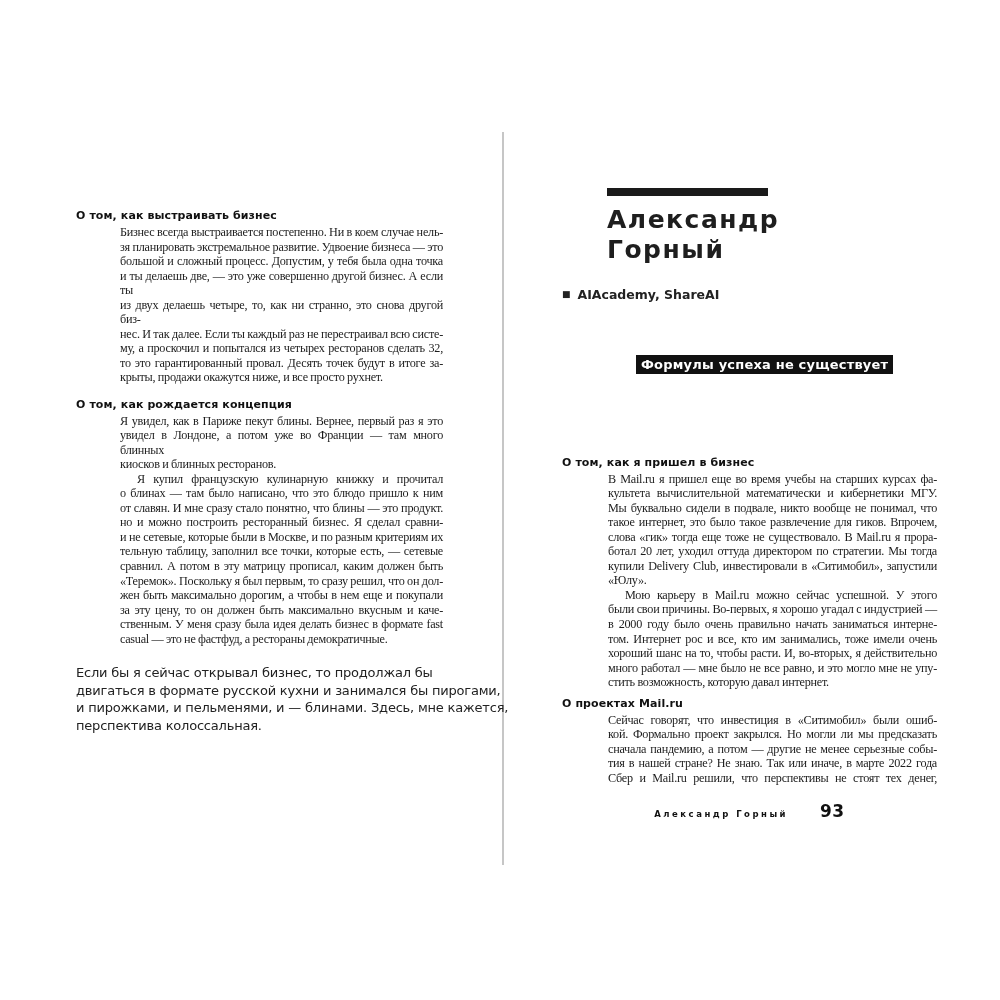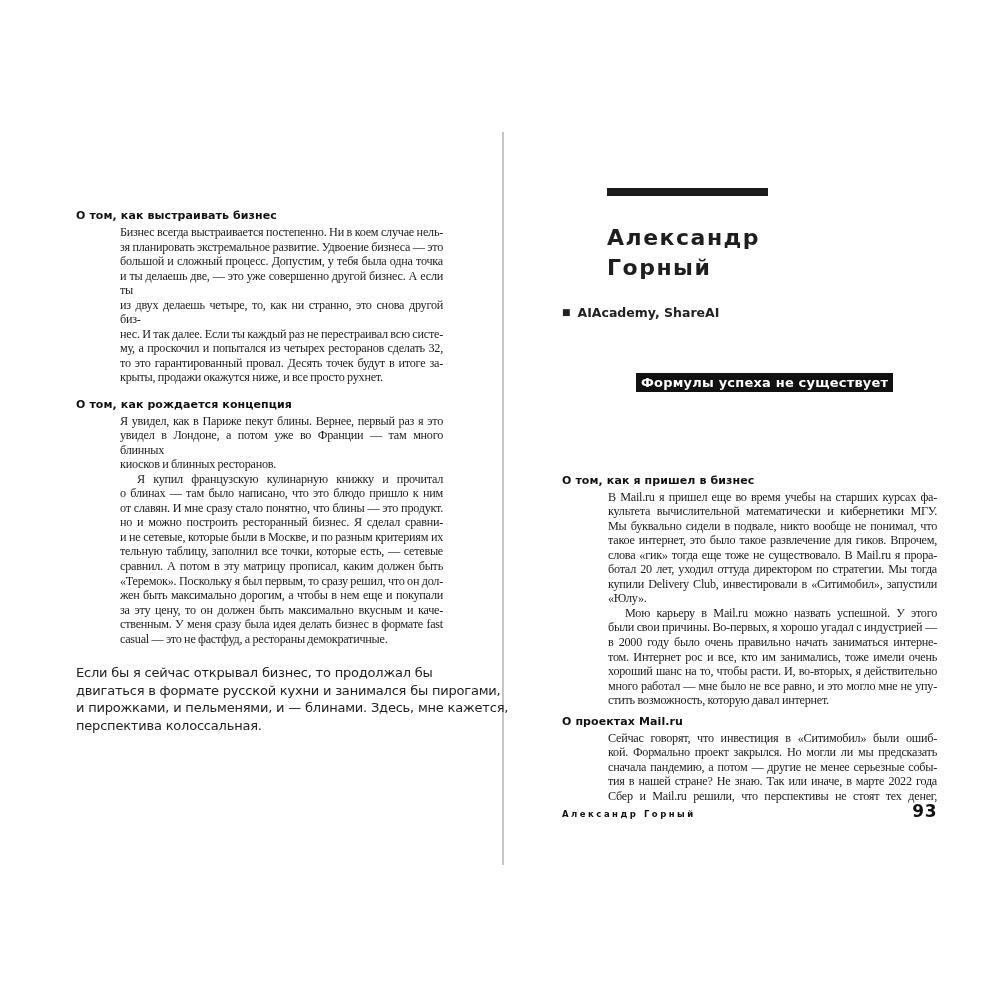--- a/index.html
+++ b/index.html
@@ -35,40 +35,40 @@
   .line.indent{text-indent:17px;}
 
   .pull-quote{
     margin-top:18px;font-family:"DejaVu Sans", sans-serif;
     font-size:13px;line-height:17.6px;color:#222;
     letter-spacing:-0.2px;white-space:nowrap;
   }
 
   .accent-bar{margin-left:45px;width:161px;height:8px;background:var(--accent,#1a1a1a);}
   .author-name{
-    margin-left:45px;margin-top:27px;font-family:"DejaVu Sans", sans-serif;
-    font-weight:700;font-size:22px;line-height:30px;letter-spacing:1.5px;color:#1e1e1e;
+    margin-left:45px;margin-top:9px;font-family:"DejaVu Sans", sans-serif;
+    font-weight:700;font-size:25px;line-height:30px;letter-spacing:1.5px;color:#1e1e1e;
     white-space:nowrap;
   }
   .affiliation{
     margin-top:21px;font-family:"DejaVu Sans", sans-serif;
     font-weight:700;font-size:12.5px;line-height:16px;color:#222;white-space:nowrap;
   }
   .affiliation .bullet{font-size:9px;vertical-align:1.5px;margin-right:7px;}
   .highlight-wrap{margin-left:45px;margin-top:51px;line-height:19px;height:19px;padding-left:29px;}
   .highlight{
     display:inline-block;background:var(--hl-bg,#111);color:var(--hl-text,#fff);
     font-family:"DejaVu Sans", sans-serif;font-weight:700;font-size:13px;
     line-height:19px;padding:0 5px;letter-spacing:0.2px;white-space:nowrap;
   }
   #right-page .section-first{margin-top:81px;}
 
   .footer{
     position:absolute;left:562px;top:801px;width:375px;
-    display:flex;justify-content:space-between;align-items:baseline;
+    display:flex;justify-content:center;align-items:baseline;
     font-family:"DejaVu Sans", sans-serif;color:#111;gap:32px;
   }
   .running-head{font-size:8.5px;font-weight:700;letter-spacing:2.5px;}
   .page-number{font-size:17px;font-weight:700;letter-spacing:0.5px;}
 </style>
 </head>
 <body style="--text: #1c1c1c; --heading: #111111; --accent: #1a1a1a; --divider: #c6c6c6; --hl-bg: #111111; --hl-text: #ffffff;">
 
 <div class="gutter"></div>
 
@@ -143,21 +143,21 @@
             <div class="line">В Mail.ru я пришел еще во время учебы на старших курсах фа-</div>
             <div class="line">культета вычислительной математически и кибернетики МГУ.</div>
             <div class="line">Мы буквально сидели в подвале, никто вообще не понимал, что</div>
             <div class="line">такое интернет, это было такое развлечение для гиков. Впрочем,</div>
             <div class="line">слова «гик» тогда еще тоже не существовало. В Mail.ru я прора-</div>
             <div class="line">ботал 20 лет, уходил оттуда директором по стратегии. Мы тогда</div>
             <div class="line">купили Delivery Club, инвестировали в «Ситимобил», запустили</div>
             <div class="line last">«Юлу».</div>
           </div>
           <div>
-            <div class="line indent">Мою карьеру в Mail.ru можно назвать успешной. У этого</div>
+            <div class="line indent">Мою карьеру в Mail.ru можно сейчас успешной. У этого</div>
             <div class="line">были свои причины. Во-первых, я хорошо угадал с индустрией —</div>
             <div class="line">в 2000 году было очень правильно начать заниматься интерне-</div>
             <div class="line">том. Интернет рос и все, кто им занимались, тоже имели очень</div>
             <div class="line">хороший шанс на то, чтобы расти. И, во-вторых, я действительно</div>
             <div class="line">много работал — мне было не все равно, и это могло мне не упу-</div>
             <div class="line last">стить возможность, которую давал интернет.</div>
           </div>
         </div>
       </div>
       <div class="section">

